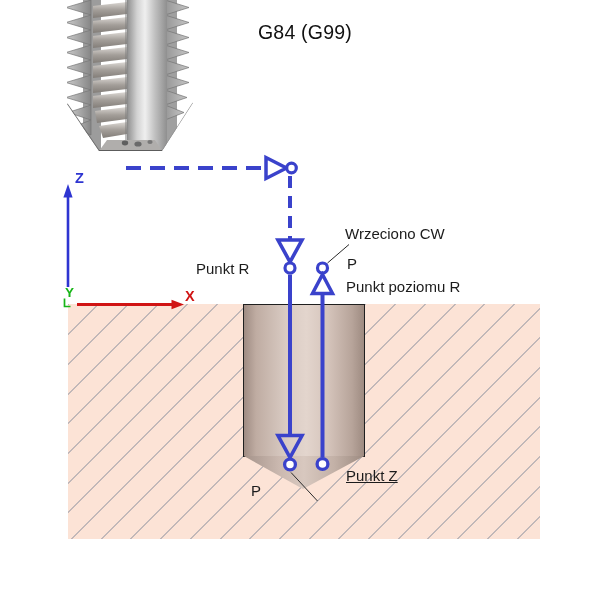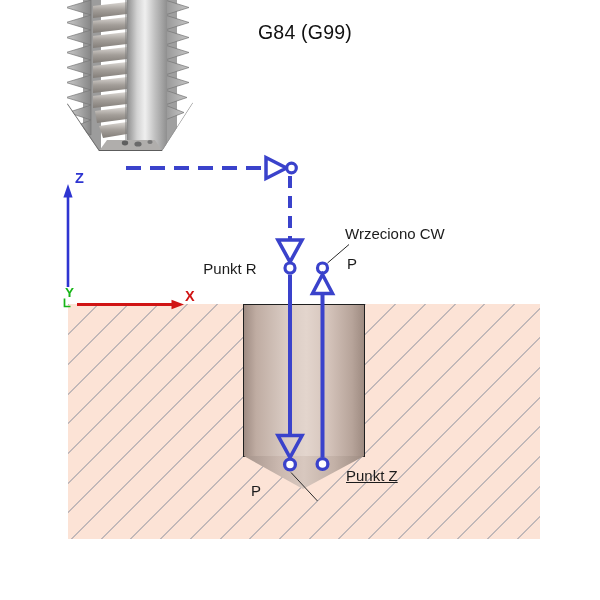--- a/index.html
+++ b/index.html
@@ -142,19 +142,20 @@
 
     <line x1="349" y1="244.5" x2="327.5" y2="263" stroke="#2a2a2a" stroke-width="1"></line>
     <line x1="291" y1="472.5" x2="317.5" y2="501" stroke="#2a2a2a" stroke-width="1"></line>
   </svg>
 
   <div class="title">G84 (G99)</div>
   <div class="axis-lbl axis-z">Z</div>
   <div class="axis-lbl axis-y">Y</div>
   <div class="axis-lbl axis-x">X</div>
 
-  <div class="lbl" style="left:196px;top:261px;width:68px;text-align:center;">Punkt R</div>
+  <div class="lbl" style="left:196px;top:261px;width:68px;text-align:left;">Punkt R</div>
   <div class="lbl" style="left:345px;top:226px;">Wrzeciono CW</div>
   <div class="lbl" style="left:347px;top:256px;">P</div>
+  <div class="lbl" style="left:346px;top:279px;">Punkt poziomu R</div>
   <div class="lbl" style="left:346px;top:468px;text-decoration:underline;">Punkt Z</div>
   <div class="lbl" style="left:251px;top:483px;">P</div>
 
 </div>
 
 </body></html>

